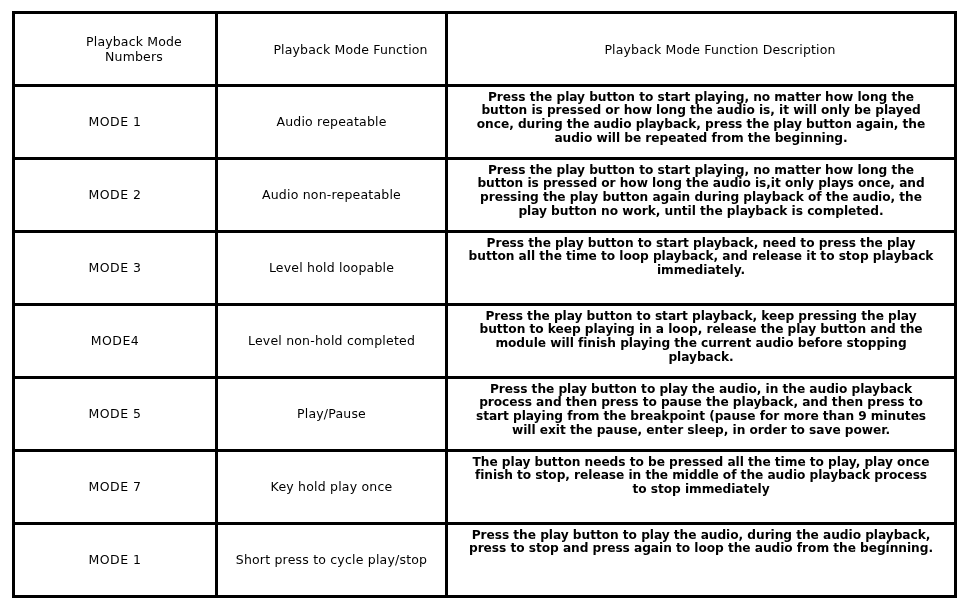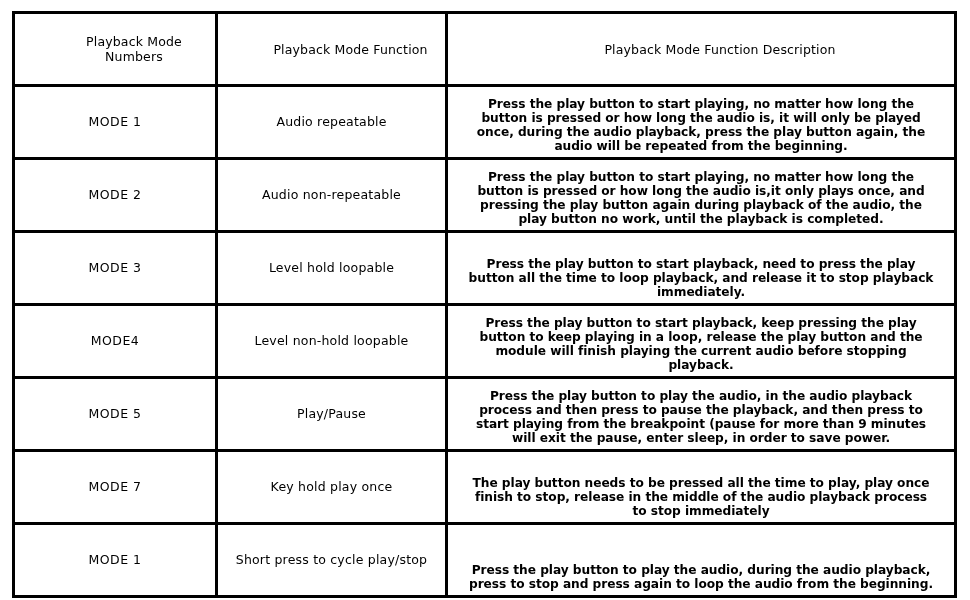--- a/index.html
+++ b/index.html
@@ -89,21 +89,21 @@
     line-height: 1.25;
     text-align: center;
     color: #000000;
   }
   .num-text {
     letter-spacing: 0.5px;
   }
 
   .desc-inner {
     display: flex;
-    align-items: flex-end;
+    align-items: flex-start;
     justify-content: center;
     height: 63px;
     box-sizing: border-box;
     padding: 0 20px;
   }
   .desc-text {
     font-size: 12.2px;
     font-weight: 700;
     line-height: 1.14;
     text-align: center;
@@ -198,21 +198,21 @@
       </tr>
 
       <tr class="mode-row">
         <td>
           <div class="cell-inner">
             <span class="num-text">MODE4</span>
           </div>
         </td>
         <td>
           <div class="cell-inner">
-            <span class="func-text">Level non-hold loopable</span>
+            <span class="func-text">Level non-hold completed</span>
           </div>
         </td>
         <td>
           <div class="desc-inner">
             <span class="desc-text">Press the play button to start playback, keep pressing the play button to keep playing in a loop, release the play button and the module will finish playing the current audio before stopping playback.</span>
           </div>
         </td>
       </tr>
 
       <tr class="mode-row">

